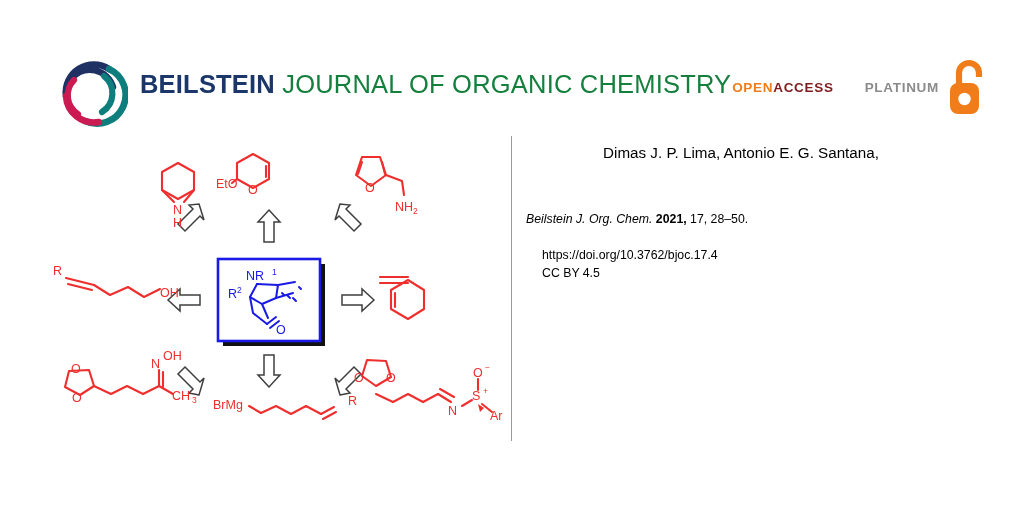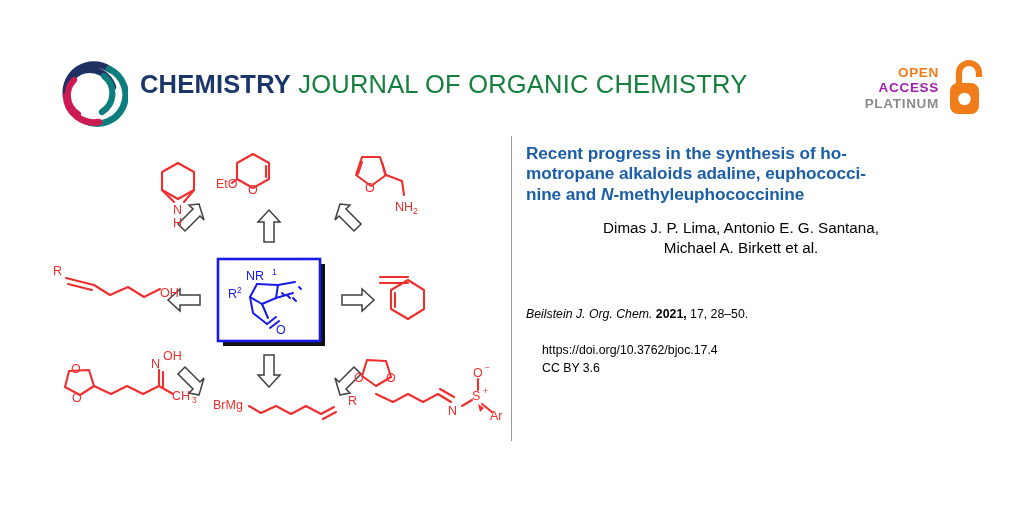--- a/index.html
+++ b/index.html
@@ -18,24 +18,24 @@
   .logo-mark{position:absolute;left:52px;top:52px;width:76px;height:76px;}
   .logo-text{
     position:absolute;left:140px;top:70px;
     font-size:25.5px;letter-spacing:.2px;white-space:nowrap;
     color:#1f3864;
   }
   .logo-text .b{font-weight:bold;color:#1b3668;}
   .logo-text .rest{font-weight:normal;color:#15803d;}
 
   .oa{position:absolute;right:32px;top:52px;height:72px;display:flex;align-items:center;}
-  .oa-words{display:flex;flex-direction:column;align-items:flex-end;line-height:1.12;margin-right:7px;}
+  .oa-words{display:flex;flex-direction:row;align-items:flex-end;line-height:1.12;margin-right:7px;}
   .oa-words span{font-size:13.5px;font-weight:bold;letter-spacing:.7px;}
   .oa-open{color:#f07d1a;}
-  .oa-access{color:#a21caf;}
+  .oa-access{color:#7f1d1d;}
   .oa-plat{color:#8b8b8b;padding-left:31px;}
   .oa-icon{width:46px;height:60px;}
 
   
   .divider{
     position:absolute;left:511px;top:136px;width:1px;height:305px;
     background:#9a9a9a;
   }
 
   
@@ -82,21 +82,21 @@
 
         <path d="M 14 44 A 28 28 0 0 0 47 70" fill="none" stroke="#cc1b52" stroke-width="6.6" stroke-linecap="round"></path>
 
         <path d="M 22 28 A 22 22 0 0 0 26 62" fill="none" stroke="#cc1b52" stroke-width="6.2" stroke-linecap="round"></path>
 
         <path d="M 52 24 A 22 22 0 0 1 50 60" fill="none" stroke="#0e7d7d" stroke-width="6.2" stroke-linecap="round"></path>
       </svg>
     </div>
 
     <div class="logo-text">
-      <span class="b">CHEMISTRY</span><span class="rest"> JOURNAL OF ORGANIC CHEMISTRY</span>
+      <span class="b">BEILSTEIN</span><span class="rest"> JOURNAL OF ORGANIC CHEMISTRY</span>
     </div>
 
     <div class="oa">
       <div class="oa-words">
         <span class="oa-open">OPEN</span>
         <span class="oa-access">ACCESS</span>
         <span class="oa-plat">PLATINUM</span>
       </div>
       <div class="oa-icon">
         <svg width="46" height="60" viewBox="0 0 46 60">
@@ -108,41 +108,35 @@
           <circle cx="18.5" cy="41" r="6.2" fill="#ffffff"></circle>
         </svg>
       </div>
     </div>
   </div>
 
   <div class="divider"></div>
 
   <div class="right">
 
-    <h1 class="title">
-      <span>Recent progress in the synthesis of ho-</span><br>
-      <span>motropane alkaloids adaline, euphococci-</span><br>
-      <span>nine and </span><i>N</i><span>-methyleuphococcinine</span>
-    </h1>
 
     <p class="authors">
       <span>Dimas J. P. Lima, Antonio E. G. Santana,</span><br>
-      <span>Michael A. Birkett et al.</span>
     </p>
 
     <div class="citation">
       <span class="jn">Beilstein J. Org. Chem.</span>
       <span class="yr">2021,</span>
       <span class="vol">17,</span>
       <span>28–50.</span>
     </div>
 
     <div class="doi">
       <div>https://doi.org/10.3762/bjoc.17.4</div>
-      <div>CC BY 3.6</div>
+      <div>CC BY 4.5</div>
     </div>
   </div>
 
   <div class="graphic">
     <svg width="495" height="320" viewBox="0 0 495 320">
 
       <defs>
         <style>
           .st  { stroke:#ef2e2e; stroke-width:2.1; fill:none; stroke-linecap:round; stroke-linejoin:round; }
           .stt { stroke:#ef2e2e; stroke-width:1.7; fill:none; stroke-linecap:round; }

